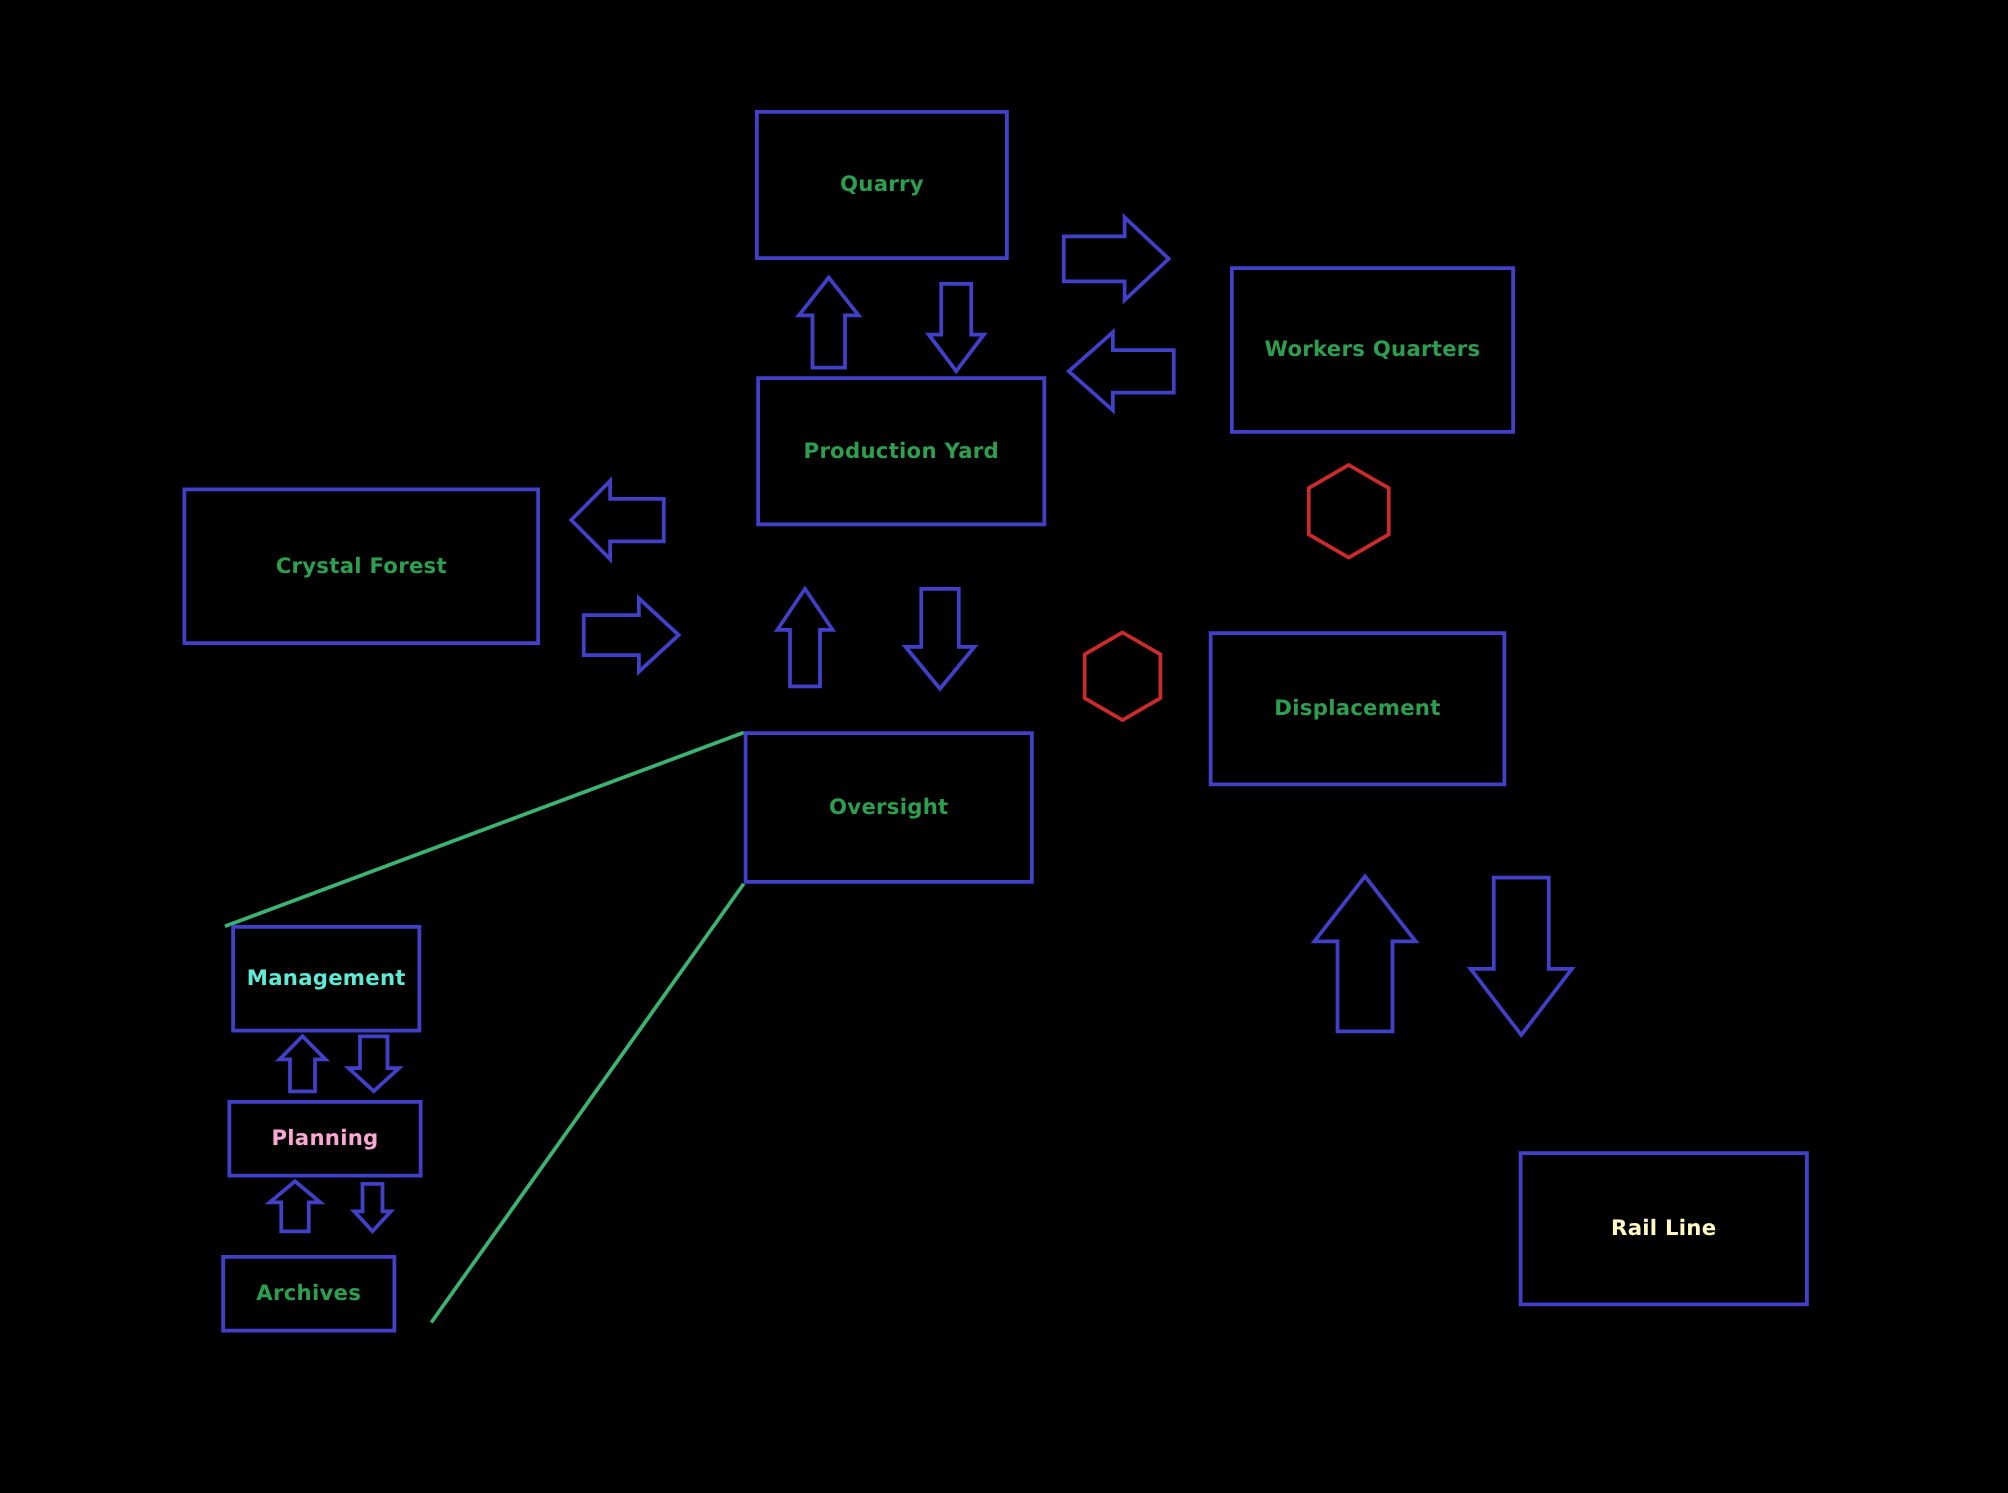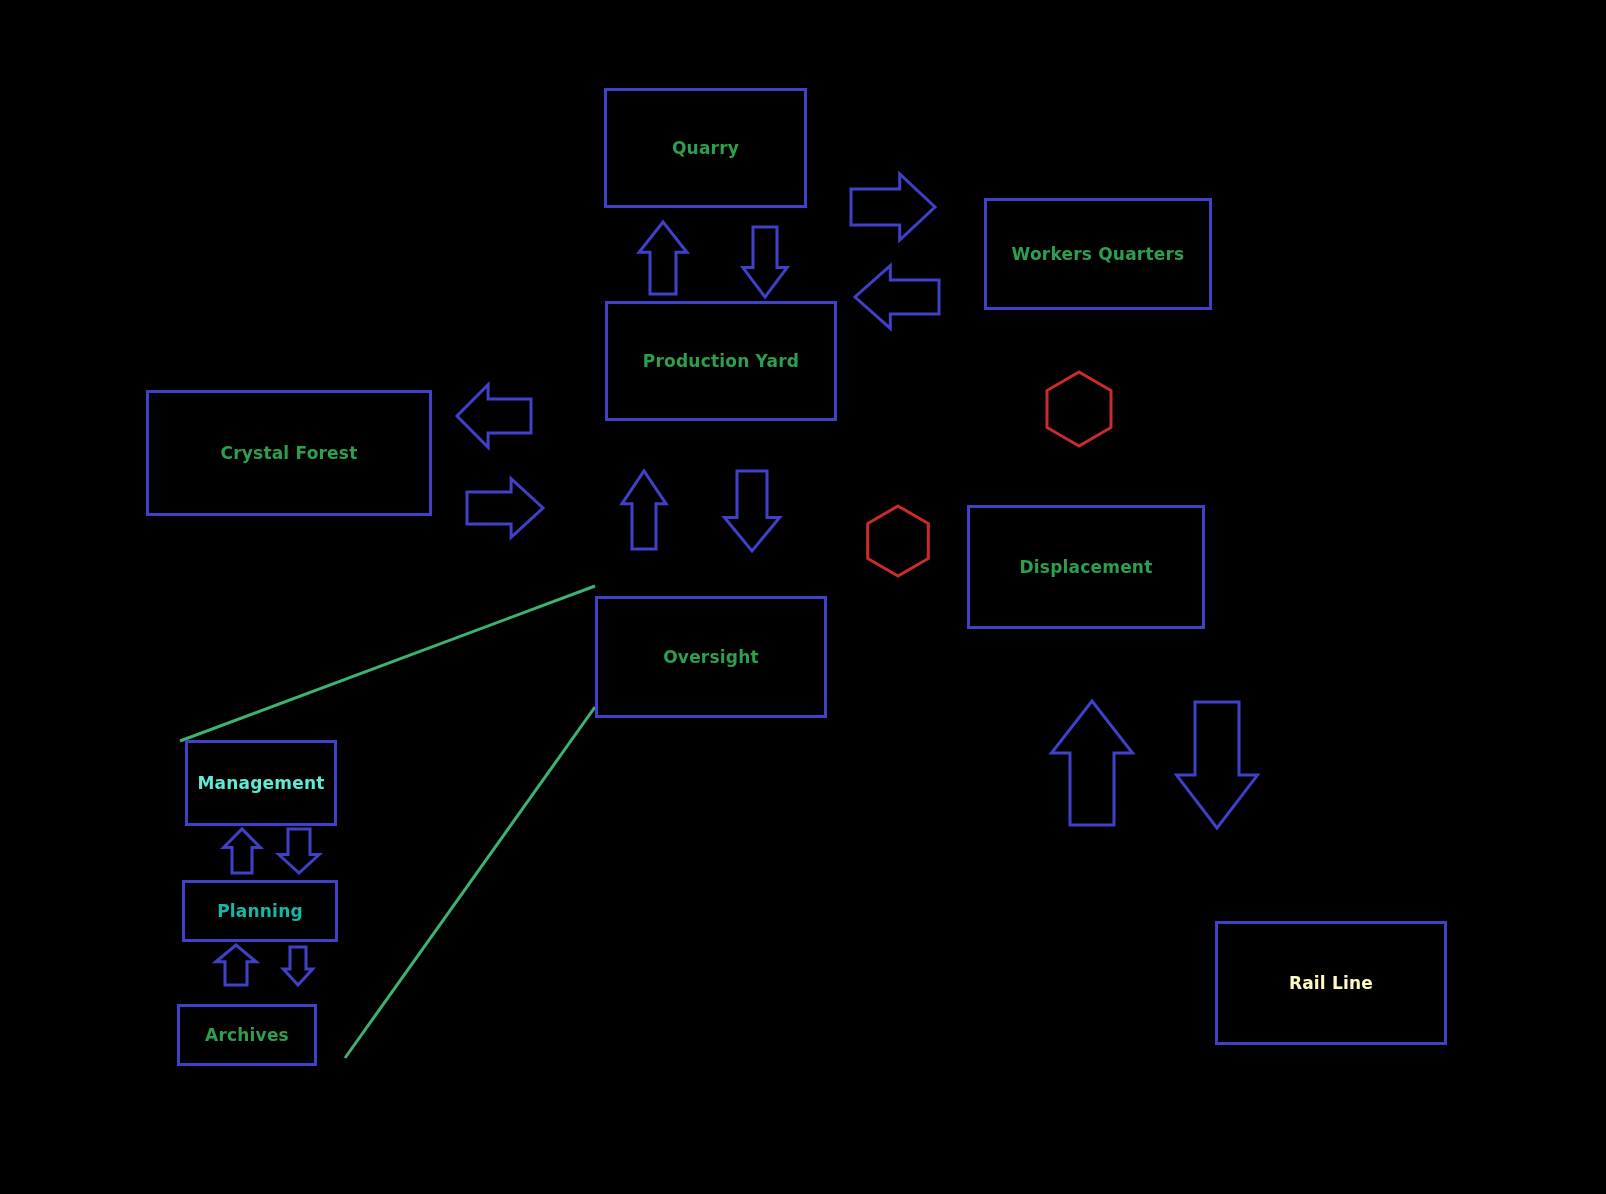--- a/index.html
+++ b/index.html
@@ -73,40 +73,40 @@
     <g id="hexagon-group">
         <polygon points="1079.0,372.0 1111.0,390.5 1111.0,427.5 1079.0,446.0 1047.0,427.5 1047.0,390.5" fill="none" stroke="#cc2b2b" stroke-width="3"></polygon>
         <polygon points="898.0,506.0 928.3,523.5 928.3,558.5 898.0,576.0 867.7,558.5 867.7,523.5" fill="none" stroke="#cc2b2b" stroke-width="3"></polygon>
       </g>
   </svg>
 
   <div id="node-layer">
       <div class="node-box" style="left: 604px; top: 88px; width: 203px; height: 120px; border-color: rgb(64, 64, 200);">
         <span class="node-label" style="color: rgb(46, 158, 79);">Quarry</span>
       </div>
-      <div class="node-box" style="left: 984px; top: 198px; width: 228px; height: 112px; border-color: rgb(64, 64, 200);">
+      <div class="node-box" style="left: 984px; top: 213px; width: 228px; height: 134px; border-color: rgb(64, 64, 200);">
         <span class="node-label" style="color: rgb(46, 158, 79);">Workers Quarters</span>
       </div>
       <div class="node-box" style="left: 605px; top: 301px; width: 232px; height: 120px; border-color: rgb(64, 64, 200);">
         <span class="node-label" style="color: rgb(46, 158, 79);">Production Yard</span>
       </div>
       <div class="node-box" style="left: 146px; top: 390px; width: 286px; height: 126px; border-color: rgb(64, 64, 200);">
         <span class="node-label" style="color: rgb(46, 158, 79);">Crystal Forest</span>
       </div>
       <div class="node-box" style="left: 967px; top: 505px; width: 238px; height: 124px; border-color: rgb(64, 64, 200);">
         <span class="node-label" style="color: rgb(46, 158, 79);">Displacement</span>
       </div>
-      <div class="node-box" style="left: 595px; top: 585px; width: 232px; height: 122px; border-color: rgb(64, 64, 200); margin-top: 11px;">
+      <div class="node-box" style="left: 595px; top: 585px; width: 232px; height: 122px; border-color: rgb(64, 64, 200);">
         <span class="node-label" style="color: rgb(46, 158, 79);">Oversight</span>
       </div>
       <div class="node-box" style="left: 185px; top: 740px; width: 152px; height: 86px; border-color: rgb(64, 64, 200);">
         <span class="node-label" style="color: #5eead4;">Management</span>
       </div>
       <div class="node-box" style="left: 182px; top: 880px; width: 156px; height: 62px; border-color: rgb(64, 64, 200);">
-        <span class="node-label" style="color: #14b8a6; text-align: center;">Planning</span>
+        <span class="node-label" style="color: #f9a8d4; text-align: center;">Planning</span>
       </div>
       <div class="node-box" style="left: 177px; top: 1004px; width: 140px; height: 62px; border-color: rgb(64, 64, 200);">
         <span class="node-label" style="color: rgb(46, 158, 79);">Archives</span>
       </div>
       <div class="node-box" style="left: 1215px; top: 921px; width: 232px; height: 124px; border-color: rgb(64, 64, 200);">
         <span class="node-label" style="color: #fef9c3;">Rail Line</span>
       </div>
     </div>
 
 </div>

